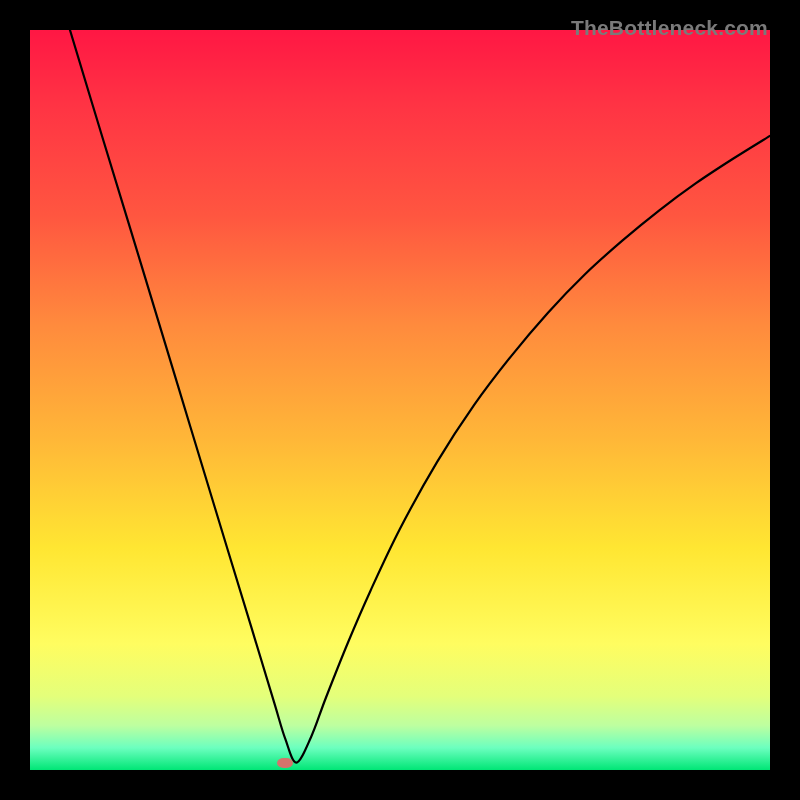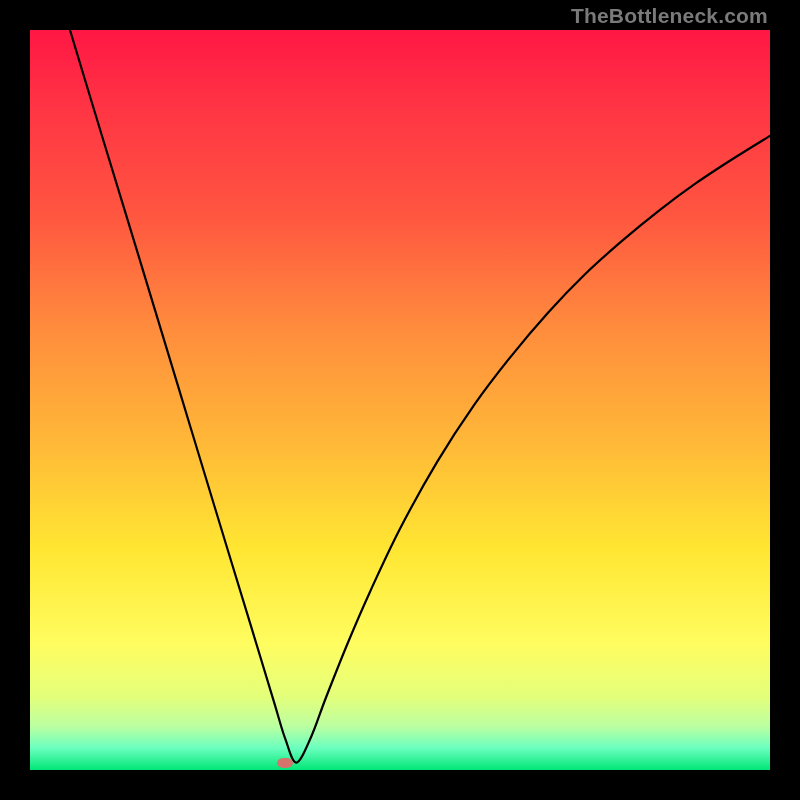--- a/index.html
+++ b/index.html
@@ -25,21 +25,21 @@
       #ffe632 70%,
       #fffd60 83%,
       #e4ff7a 90%,
       #bdffa0 94%,
       #6cffbf 97%,
       #00e676 100%
     );
   }
   .watermark {
     position: absolute;
-    top: 4px;
+    top: 16px;
     right: 32px;
     font-family: Arial, Helvetica, sans-serif;
     font-size: 21px;
     font-weight: 600;
     color: #7a7a7a;
     letter-spacing: 0.2px;
   }
   .curve {
     position: absolute;
     left: 0; top: 0;

